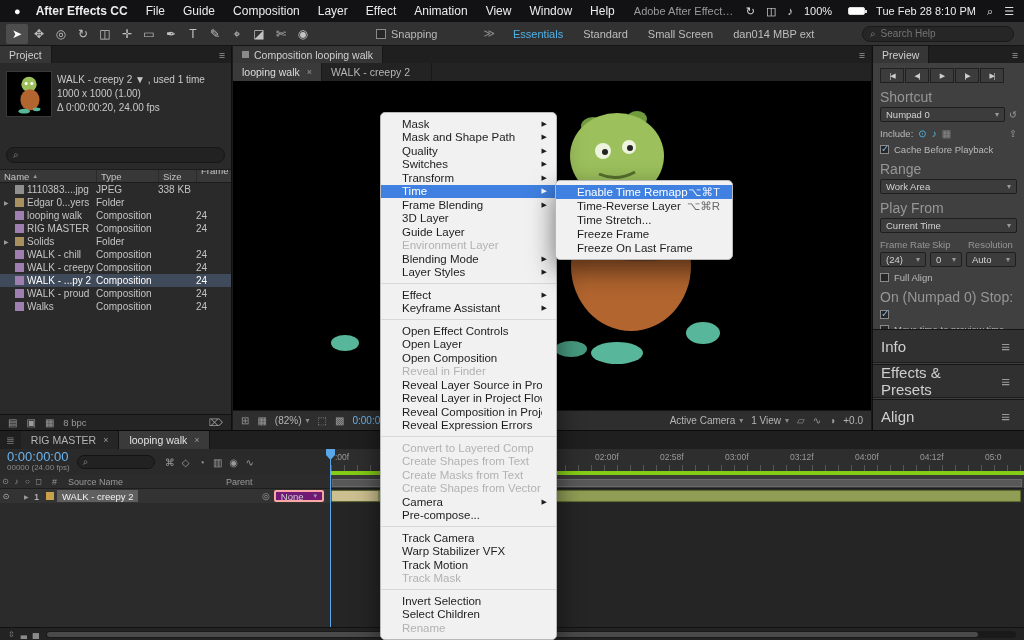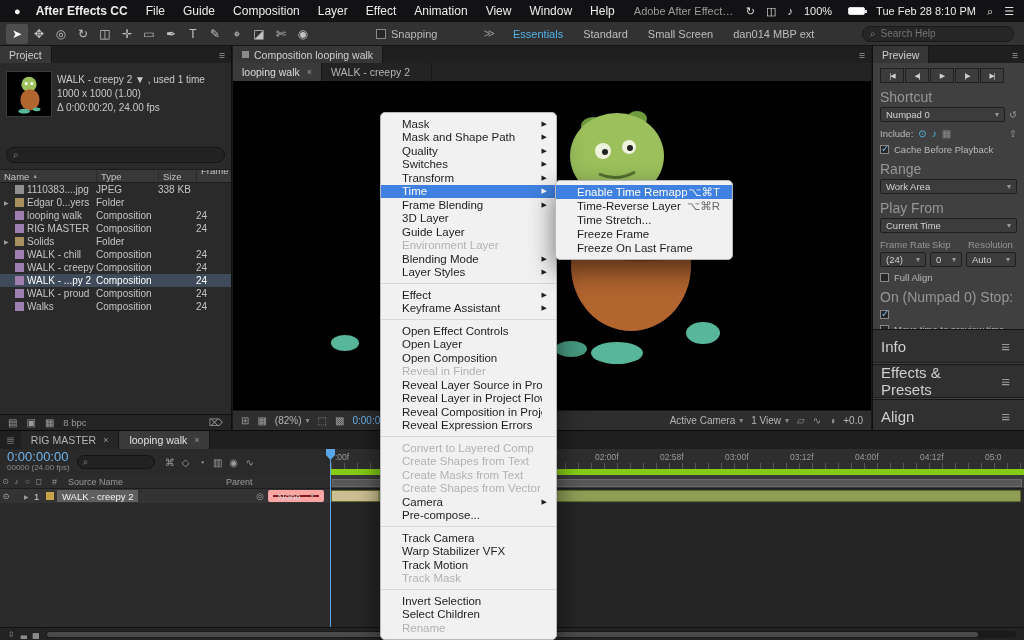--- a/index.html
+++ b/index.html
@@ -123,41 +123,41 @@
   .ttab { display:flex; align-items:center; gap:7px; padding:0 10px; background:#262626; color:#b5b5b5; border-right:1px solid #141414; }
   .ttab.active { background:#3a3a3a; color:#e2e2e2; }
   .tl-toolbar { position:absolute; top:18px; left:0; width:330px; height:26px; display:flex; align-items:center; gap:7px; padding:0 7px; }
   .tcblock { display:flex; flex-direction:column; line-height:11px; }
   .tc-big { color:#6cb4ee; font-size:13px; font-weight:normal; }
   .tc-sub { color:#8a8a8a; font-size:8px; }
   .tl-search { height:14px; width:78px; background:#222; border:1px solid #141414; border-radius:7px; display:flex; align-items:center; gap:4px; padding:0 5px; }
   .tl-search input { width:52px; background:transparent; border:none; outline:none; color:#aaa; font-size:9px; font-family:"Liberation Sans",sans-serif; }
   .tli { width:16px; text-align:center; color:#9a9a9a; font-size:10px; }
   .tl-ruler { position:absolute; top:18px; left:330px; right:0; height:26px; background:#2e2e2e; border-left:1px solid #141414;
-    border-bottom:6px solid #84cc16; overflow:hidden; display:flex; }
+    border-bottom:4px solid #84cc16; overflow:hidden; display:flex; }
   .tl-ruler::after { content:""; position:absolute; left:0; right:0; bottom:0; height:6px;
     background:repeating-linear-gradient(90deg,#555 0 1px,transparent 1px 13px); }
   .rlabel { flex:0 0 65px; font-size:8.5px; color:#9a9a9a; padding:3px 0 0 4px; }
   .tl-colhdr { position:absolute; top:44px; left:0; width:330px; height:14px; background:#2c2c2c; border-bottom:1px solid #1d1d1d;
     display:flex; align-items:center; font-size:9px; color:#9a9a9a; }
   .colic { width:11px; text-align:center; font-size:8px; }
   .hash { margin-left:8px; width:16px; }
   .src { width:150px; }
   .par { margin-left:8px; }
   .tl-workarea { position:absolute; top:44px; left:330px; right:0; height:14px; background:#3a3a3a; border-bottom:1px solid #1d1d1d; }
   .tl-workarea::after { content:""; position:absolute; left:2px; right:2px; top:4px; height:6px; background:#585858; border:1px solid #6a6a6a; }
   .layer-row { position:absolute; top:58px; left:0; width:330px; height:14px; background:#333; display:flex; align-items:center; font-size:9.5px; color:#d0d0d0; }
   .lr-ic { width:12px; text-align:center; font-size:8px; color:#bdbdbd; }
   .lr-tw { width:10px; font-size:6px; color:#9a9a9a; }
   .lr-num { width:12px; }
   .lcolor { width:8px; height:8px; background:#c8a24a; margin-right:3px; }
   .chip { background:#5f5f5f; color:#f2f2f2; padding:0 5px; height:12px; display:flex; align-items:center; white-space:nowrap; }
   .parent-dd { margin-left:auto; margin-right:6px; display:flex; align-items:center; gap:4px; }
   .pick { color:#9a9a9a; font-size:9px; }
-  .none-dd { background:#7f1d1d; border:5px solid #fca5a5; border-radius:2px; height:12px; display:flex; align-items:center; gap:10px; padding:0 5px; color:#cfcfcf; }
+  .none-dd { background:#701a75; border:2px solid #fca5a5; border-radius:2px; height:12px; display:flex; align-items:center; gap:10px; padding:0 5px; color:#cfcfcf; }
   .none-dd::after { content:"▾"; font-size:7px; color:#999; }
   .tl-left-bg { position:absolute; top:72px; bottom:13px; left:0; width:330px; background:#2b2b2b; }
   .tl-track-bg { position:absolute; top:72px; bottom:13px; left:330px; right:0; background:#252525; }
   .tl-vline { position:absolute; top:18px; bottom:13px; left:330px; width:1px; background:#141414; }
   .layer-bar { position:absolute; top:59px; left:331px; right:3px; height:12px; background:#8f9d55; border:1px solid #5c6a2e; border-radius:1px; }
   .layer-bar::before { content:""; position:absolute; left:0; top:0; bottom:0; width:46px; background:#cdbf91; }
   .playhead { position:absolute; top:18px; bottom:13px; left:330px; width:1px; background:#59a7e8; z-index:5; }
   .playhead::before { content:""; position:absolute; top:0; left:-4px; width:9px; height:11px; background:#59a7e8;
     clip-path:polygon(0 0,100% 0,100% 55%,50% 100%,0 55%); }
   .tl-bottom { position:absolute; bottom:0; left:0; right:0; height:13px; background:#232323; border-top:1px solid #121212;

